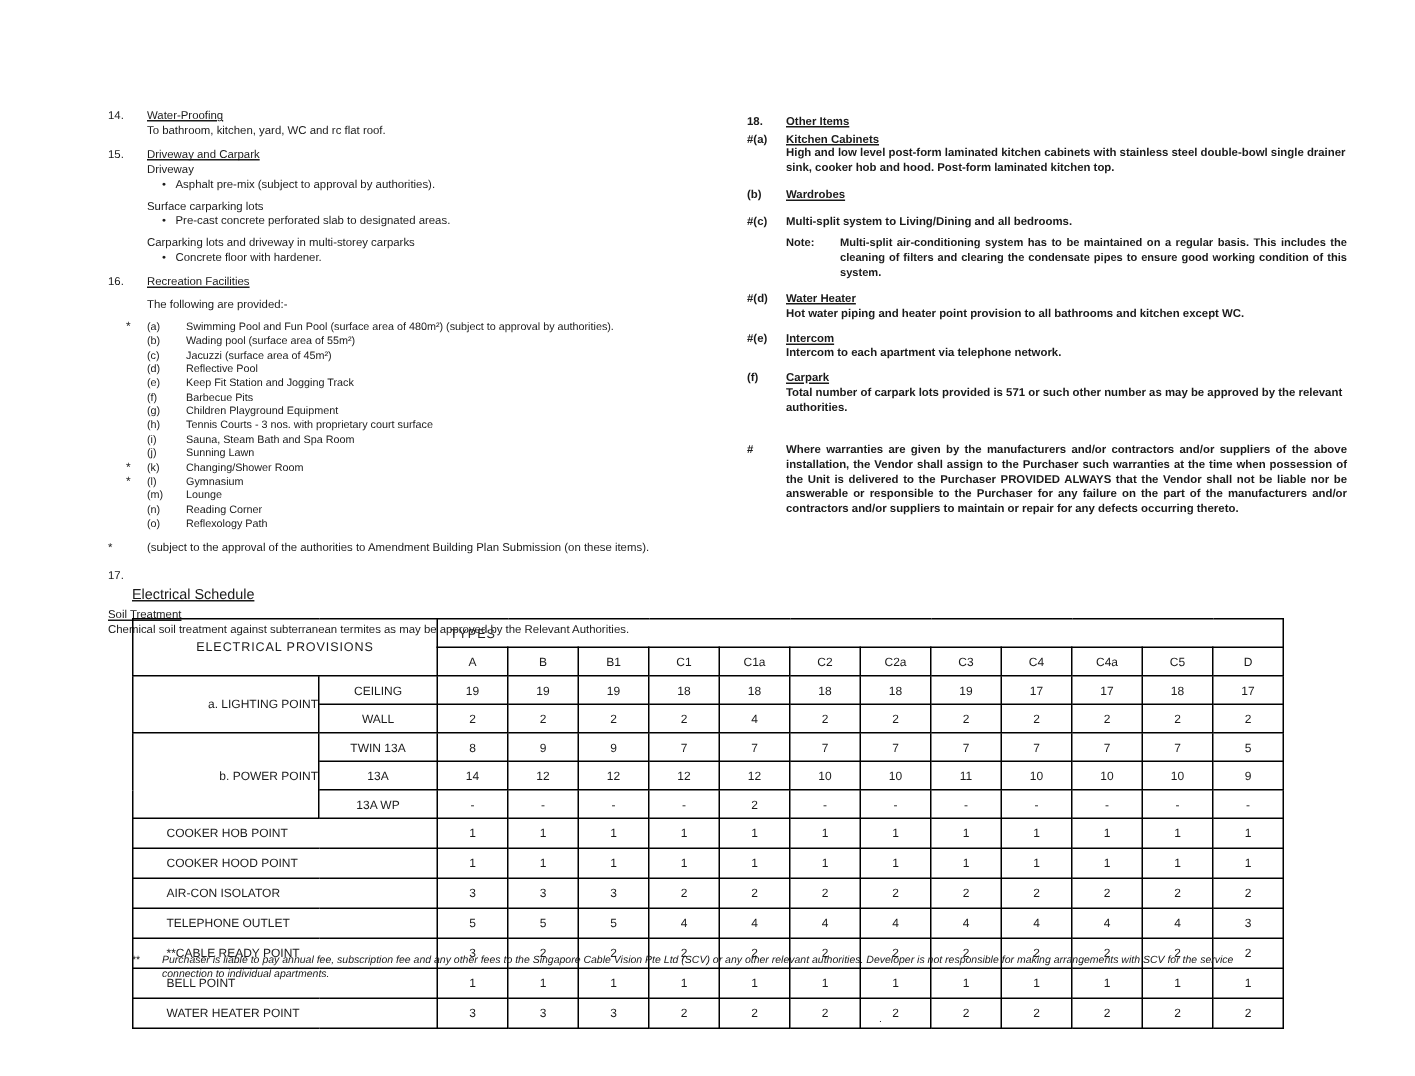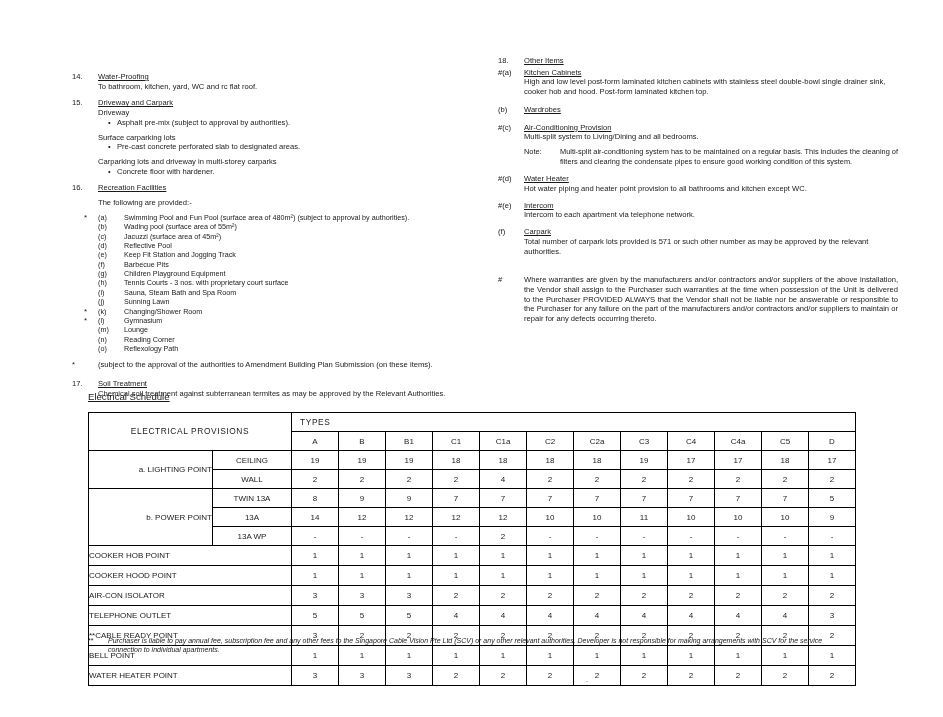--- a/index.html
+++ b/index.html
@@ -23,22 +23,23 @@
   }
   .col-left {
     position: absolute;
     left: 72px;
     top: 72px;
     width: 400px;
   }
   .col-right {
     position: absolute;
     left: 498px;
-    top: 56px;
+    top: 76px;
     width: 400px;
+    font-weight: bold;
   }
   .sec {
     display: flex;
     margin-bottom: 7px;
     font-size: 7.6px;
     line-height: 1.28;
   }
   .sec .num {
     width: 26px;
     flex: 0 0 26px;
@@ -126,21 +127,21 @@
   table.es td, table.es th {
     border: 1px solid #000;
     padding: 0;
     text-align: center;
     vertical-align: middle;
     height: 18px;
     font-weight: normal;
   }
   table.es .lbl-cell {
     text-align: left;
-    padding-left: 0;
+    padding-left: 22px;
     white-space: nowrap;
   }
   table.es .grp-cell {
     text-align: right;
     padding-left: 8px;
     white-space: nowrap;
   }
   table.es .prov-head {
     font-size: 8.4px;
     letter-spacing: 0.6px;
@@ -293,21 +294,21 @@
           </div>
         </div>
       </div>
     </div>
 
     <div class="star-row" style="margin-top:6px;">
       <div class="st">*</div>
       <div>(subject to the approval of the authorities to Amendment Building Plan Submission (on these items).</div>
     </div>
 
-    <div class="sec" style="margin-top:9px;">
+    <div class="sec" style="margin-top:9px;flex-direction:column;">
       <div class="num">17.</div>
       <div class="body">
         <div class="ln u">Soil Treatment</div>
         <div class="ln just">Chemical soil treatment against subterranean termites as may be approved by the Relevant Authorities.</div>
       </div>
     </div>
 
   </div>
 
   <div class="col-right">
@@ -330,21 +331,20 @@
     <div class="sec" style="margin-top:8px;">
       <div class="num">(b)</div>
       <div class="body">
         <div class="ln u">Wardrobes</div>
       </div>
     </div>
 
     <div class="sec" style="margin-top:8px;">
       <div class="num">#(c)</div>
       <div class="body">
-        <div class="ln u">Air-Conditioning Provision</div>
         <div class="ln">Multi-split system to Living/Dining and all bedrooms.</div>
         <div class="note-blk">
           <div class="nl">Note:</div>
           <div class="nb just">Multi-split air-conditioning system has to be maintained on a regular basis. This includes the cleaning of filters and clearing the condensate pipes to ensure good working condition of this system.</div>
         </div>
       </div>
     </div>
 
     <div class="sec" style="margin-top:8px;">
       <div class="num">#(d)</div>

